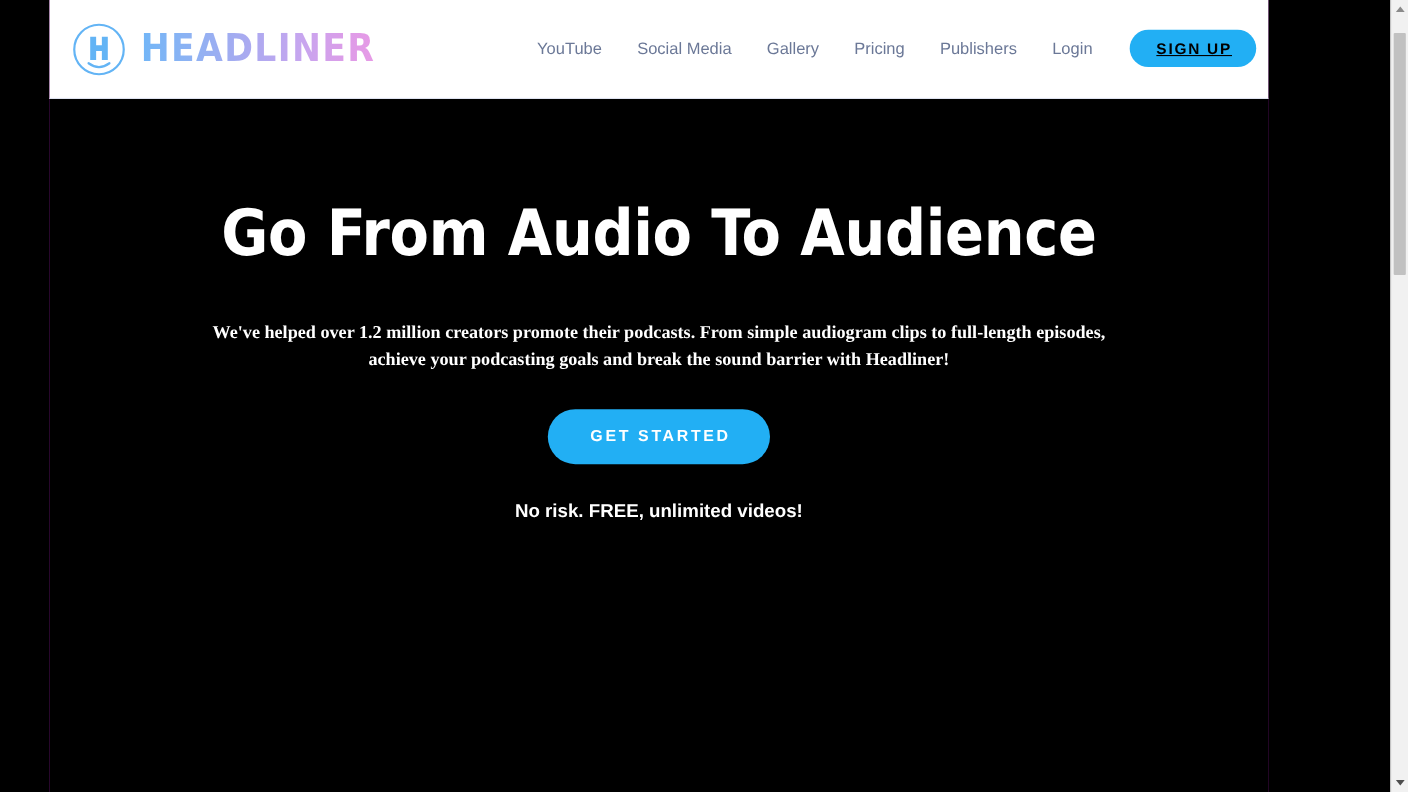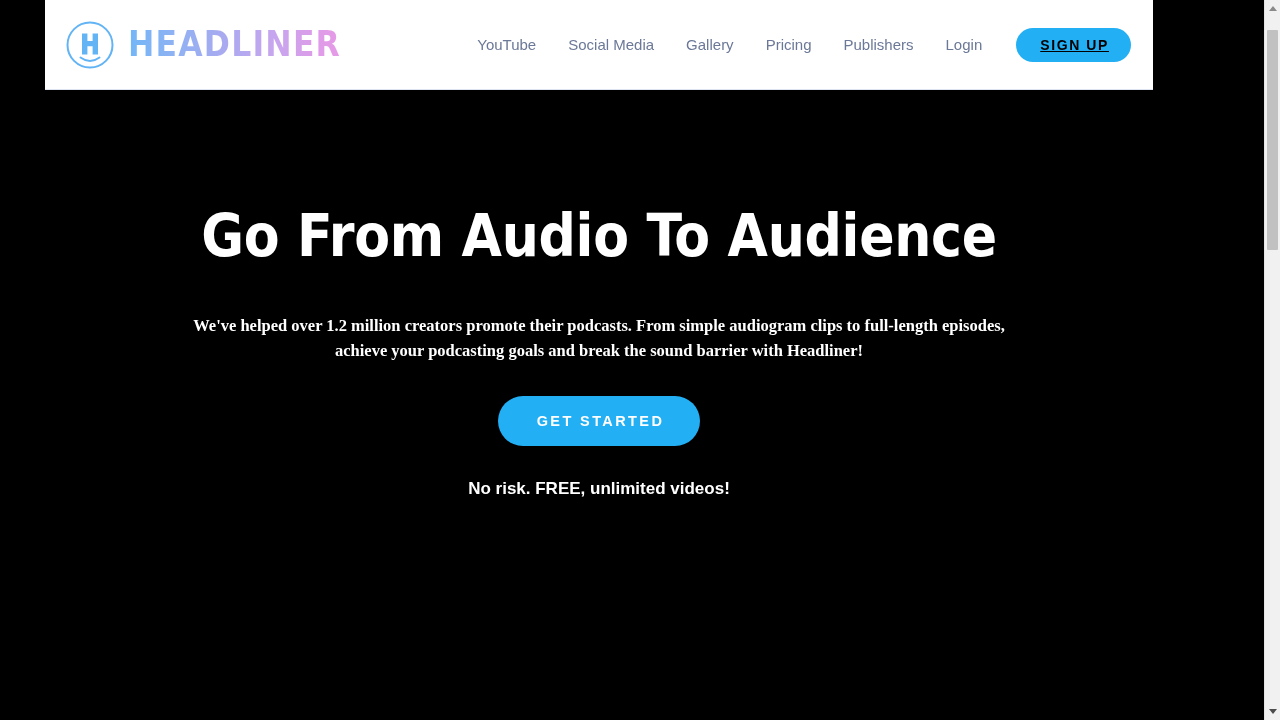--- a/index.html
+++ b/index.html
@@ -68,23 +68,23 @@
     background-clip: text;
     color: transparent;
     -webkit-text-fill-color: transparent;
     font-family: "DejaVu Sans", sans-serif;
     font-stretch: condensed;
   }
 
   .header-nav {
     margin-left: auto;
     display: flex;
-    align-items: center;
+    align-items: flex-start;
     gap: 0;
-    padding-right: 22px;
+    padding-right: 11px;
   }
 
   .nav-link {
     color: #6b7897;
     font-size: 15px;
     font-weight: 400;
     text-decoration: none;
     padding: 10px 16px;
     white-space: nowrap;
     line-height: 1;
@@ -105,21 +105,21 @@
     font-family: "Liberation Sans", sans-serif;
     white-space: nowrap;
     text-decoration: underline;
   }
 
   
   .hero {
     background: #000000;
     height: 630px;
     text-align: center;
-    padding-top: 115px;
+    padding-top: 91px;
   }
 
   .hero-title {
     color: #ffffff;
     font-size: 58px;
     font-weight: 700;
     line-height: 1.1;
     letter-spacing: -0.3px;
     font-family: "DejaVu Sans", sans-serif;
     font-stretch: condensed;

